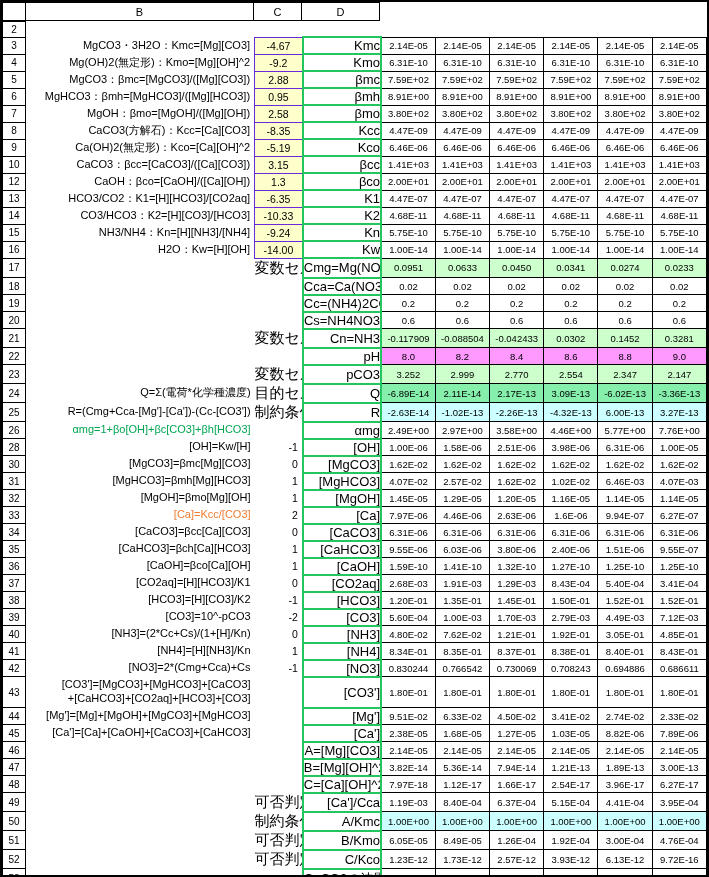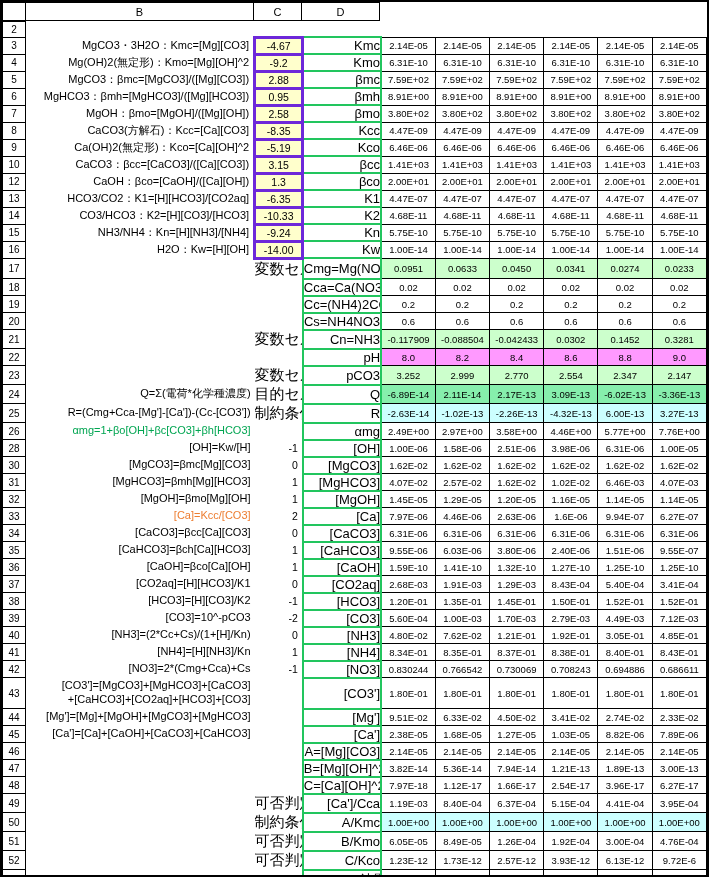--- a/index.html
+++ b/index.html
@@ -15,21 +15,21 @@
   #headtable th { border:1px solid #000; height:17px; text-align:center; font-size:11px; background:#fff; }
   #headtable th.filler { border:none; }
   
   #bodytable tr { height:15.6px; }
   #bodytable tr.tall { height:31.2px; }
   td.rn { border:1px solid #000; text-align:center; font-size:10px; }
   td.b  { text-align:right; padding-right:4px; font-size:11px; white-space:pre-line; line-height:1.25; }
   td.b.green  { color:#00A551; }
   td.b.orange { color:#ED7D31; }
   td.c { font-size:11px; }
-  td.c.yellow { background:#FFFFCC; border:3px solid #6d28d9; text-align:center; font-size:10.5px; }
+  td.c.yellow { background:#FFFFCC; border:1px solid #6d28d9; text-align:center; font-size:10.5px; }
   td.c.label  { text-align:right; padding-right:1px; font-size:15px; }
   td.c.num    { text-align:right; padding-right:4px; font-size:10.5px; }
   td.d { border:2px solid #22c55e; text-align:right; font-size:13px; }
   td.v { border:1px solid #000; text-align:center; font-size:9.5px; }
   td.empty { border:none; }
   .bg-green    { background:#CCFFCC; }
   .bg-pink     { background:#FF99FF; }
   .bg-lavender { background:#86efac; }
   .bg-cyan     { background:#CCFFFF; }
 </style>
@@ -638,21 +638,21 @@
         <tr>
           <td class="rn">52</td>
           <td class="b"></td>
           <td class="c label">可否判定</td>
           <td class="d">C/Kco</td>
           <td class="v">1.23E-12</td>
           <td class="v">1.73E-12</td>
           <td class="v">2.57E-12</td>
           <td class="v">3.93E-12</td>
           <td class="v">6.13E-12</td>
-          <td class="v">9.72E-6</td>
+          <td class="v">9.72E-16</td>
         </tr>
         <tr>
           <td class="rn">53</td>
           <td class="b"></td>
           <td class="c"></td>
           <td class="d">CaCO3の沈殿率</td>
           <td class="v">99.88%</td>
           <td class="v">99.92%</td>
           <td class="v">99.94%</td>
           <td class="v">99.95%</td>

